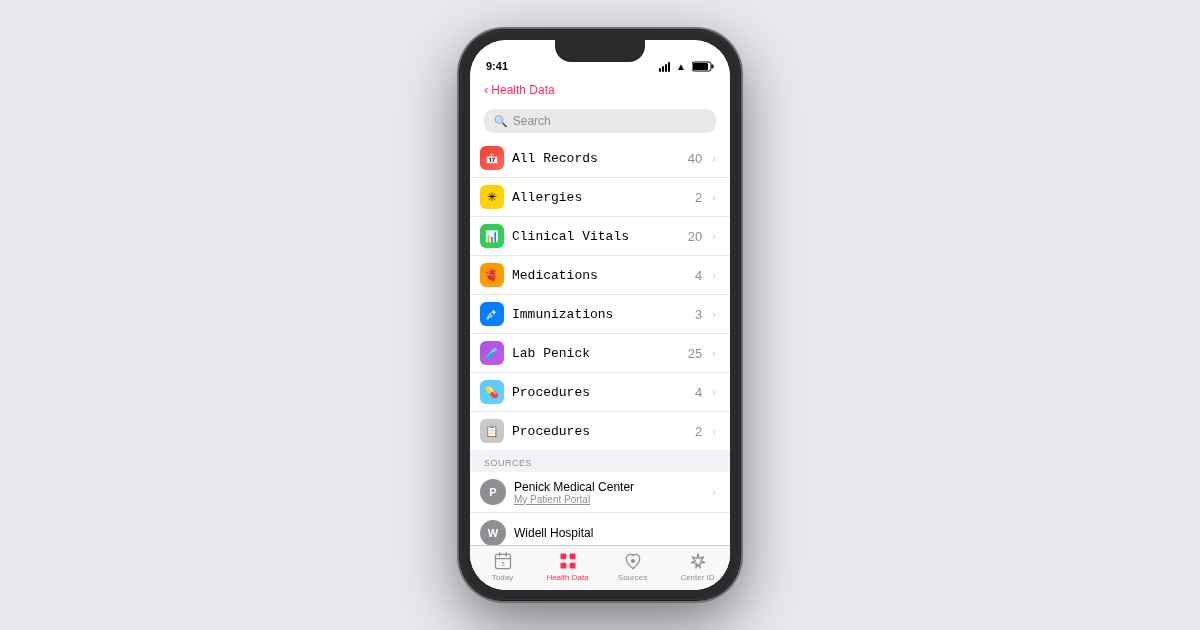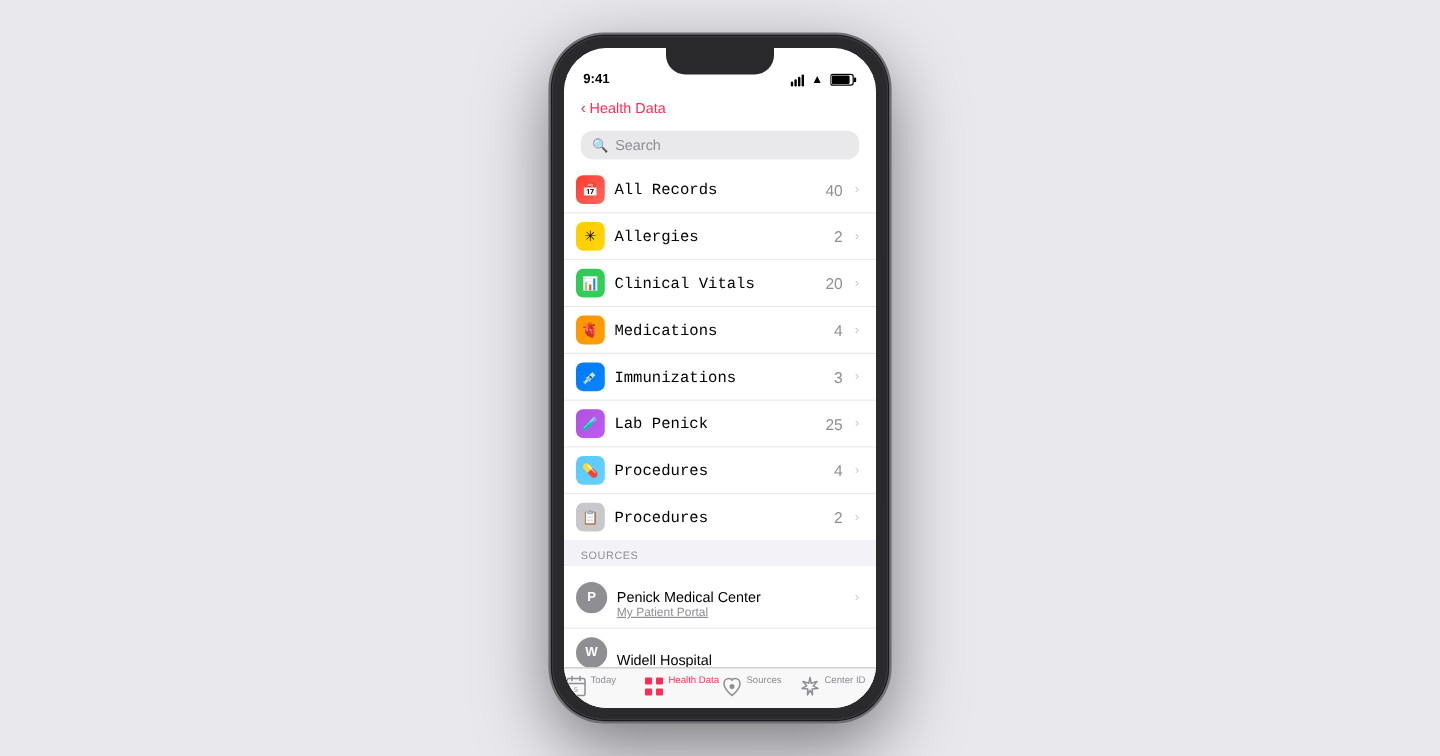--- a/index.html
+++ b/index.html
@@ -237,21 +237,20 @@
       align-items: center;
       justify-content: center;
       color: white;
       font-size: 11px;
       font-weight: 600;
       flex-shrink: 0;
     }
 
     .source-text {
       flex: 1;
-      margin-top: 12px;
     }
 
     .source-name {
       font-size: 12px;
       color: #000;
       font-weight: 500;
     }
 
     .source-subtitle {
       font-size: 10px;
@@ -264,20 +263,22 @@
       background: rgba(248,248,248,0.97);
       border-top: 0.5px solid #c6c6c8;
       display: flex;
       justify-content: space-around;
       padding: 5px 0 8px;
       flex-shrink: 0;
     }
 
     .tab-item {
       display: flex;
+      flex-direction: column;
+      align-items: center;
       gap: 2px;
       flex: 1;
     }
 
     .tab-label {
       font-size: 8px;
       color: #8e8e93;
     }
 
     .tab-label.active {

